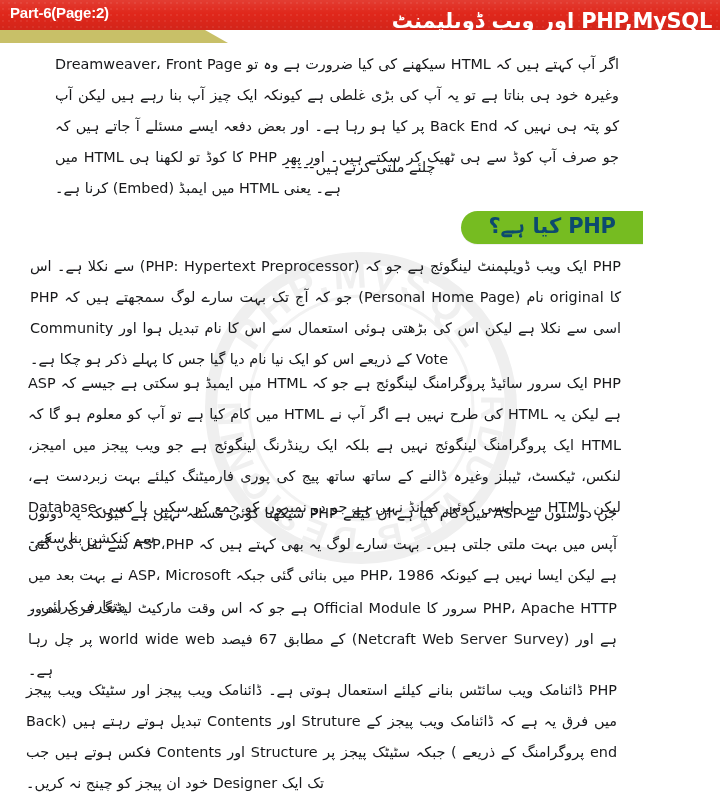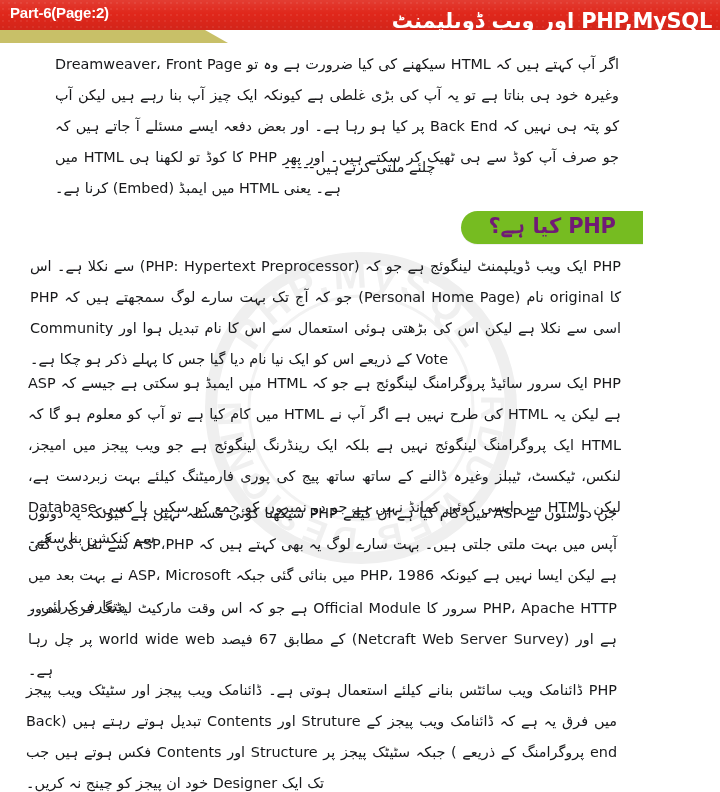--- a/index.html
+++ b/index.html
@@ -142,21 +142,21 @@
     background: #76bc21;
     border-radius: 17px 0 0 17px;
     box-shadow: 0 1px 0 rgba(0,0,0,0.06);
     display: flex;
     align-items: center;
     justify-content: center;
     direction: rtl;
     z-index: 4;
   }
   .section-badge .badge-text {
-    color: #701a75;
+    color: #0c4a6e;
     font-size: 21px;
     font-weight: bold;
     letter-spacing: -0.3px;
     white-space: nowrap;
     font-family: "DejaVu Sans", "Liberation Sans", sans-serif;
     line-height: 1;
     padding-bottom: 2px;
   }
 
   .block-def      { position: absolute; top: 208px; right: 22px; left: 30px; }

